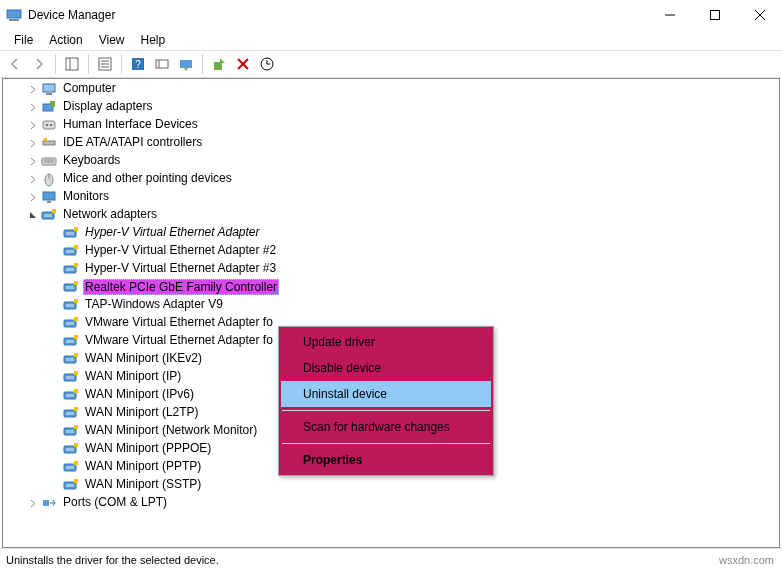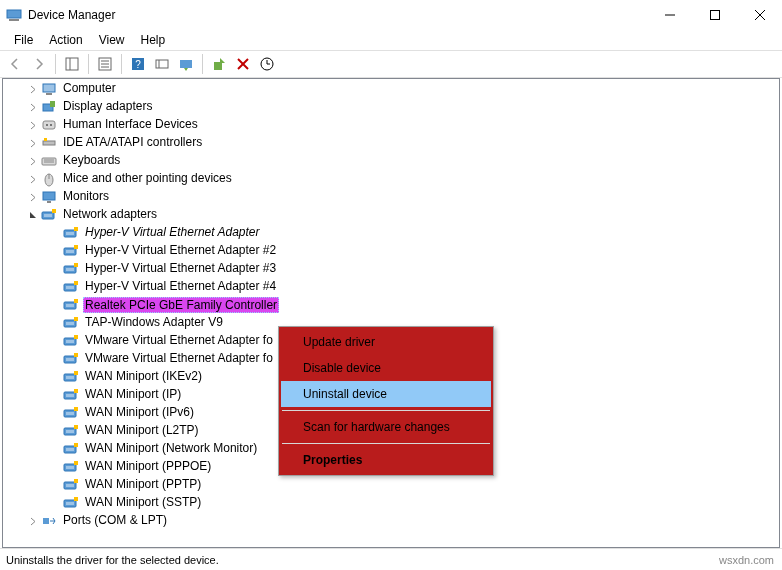--- a/index.html
+++ b/index.html
@@ -28,21 +28,21 @@
     .node { display: flex; align-items: flex-start; height: 18px; white-space: nowrap; cursor: default; }
     .expander { width: 16px; height: 16px; display: flex; align-items: center; justify-content: center; flex-shrink: 0; }
     .expander svg { width: 9px; height: 9px; }
     .icon { width: 16px; height: 16px; margin-right: 4px; flex-shrink: 0; display: flex; align-items: center; justify-content: center; }
     .label { padding: 0 2px; }
     .label.selected { background: #d946ef; border: 1px dotted #99d1ff; padding: 0 1px; }
     
     .statusbar { position: absolute; bottom: 0; left: 0; right: 0; height: 22px; border-top: 1px solid #e0e0e0; font-size: 11px; padding-left: 6px; display: flex; align-items: center; }
     .watermark { position: absolute; right: 8px; bottom: 4px; font-size: 11px; color: #888; z-index: 1; }
     
-    .ctxmenu { position: absolute; background: #b91c1c; border: 1px solid #a0a0a0; box-shadow: 2px 2px 4px rgba(0,0,0,0.25); font-size: 12px; padding: 2px; z-index: 10; width: 216px; }
+    .ctxmenu { position: absolute; background: #be185d; border: 1px solid #a0a0a0; box-shadow: 2px 2px 4px rgba(0,0,0,0.25); font-size: 12px; padding: 2px; z-index: 10; width: 216px; }
     .ctxmenu .mitem { padding: 6px 22px; cursor: default; }
     .ctxmenu .mitem.hover { background: #91c9f7; }
     .ctxmenu .msep { height: 1px; background: #d7d7d7; margin: 3px 1px; }
     .ctxmenu .mitem.bold { font-weight: bold; }
   </style>
 </head>
 <body>
 
 <div class="titlebar">
   <span class="title-icon">
@@ -285,30 +285,20 @@
       </div>
       <div class="node" style="padding-left:60px;">
         <span class="icon">
           <svg width="16" height="16" viewBox="0 0 16 16">
             <rect x="1" y="5" width="12" height="7" rx="1" fill="#5b9bd5" stroke="#2e75b6"></rect>
             <rect x="3" y="7" width="8" height="3" fill="#9dc3e6"></rect>
             <rect x="11" y="2" width="4" height="4" fill="#ffc000"></rect>
           </svg>
         </span>
         <span class="label">Hyper-V Virtual Ethernet Adapter #3</span>
-      </div>
-      <div class="node" style="padding-left:60px;">
-        <span class="icon">
-          <svg width="16" height="16" viewBox="0 0 16 16">
-            <rect x="1" y="5" width="12" height="7" rx="1" fill="#5b9bd5" stroke="#2e75b6"></rect>
-            <rect x="3" y="7" width="8" height="3" fill="#9dc3e6"></rect>
-            <rect x="11" y="2" width="4" height="4" fill="#ffc000"></rect>
-          </svg>
-        </span>
-        <span class="label">Hyper-V Virtual Ethernet Adapter #4</span>
       </div>
       <div class="node" style="padding-left:60px;">
         <span class="icon">
           <svg width="16" height="16" viewBox="0 0 16 16">
             <rect x="1" y="5" width="12" height="7" rx="1" fill="#5b9bd5" stroke="#2e75b6"></rect>
             <rect x="3" y="7" width="8" height="3" fill="#9dc3e6"></rect>
             <rect x="11" y="2" width="4" height="4" fill="#ffc000"></rect>
           </svg>
         </span>
         <span class="label selected">Realtek PCIe GbE Family Controller</span>

